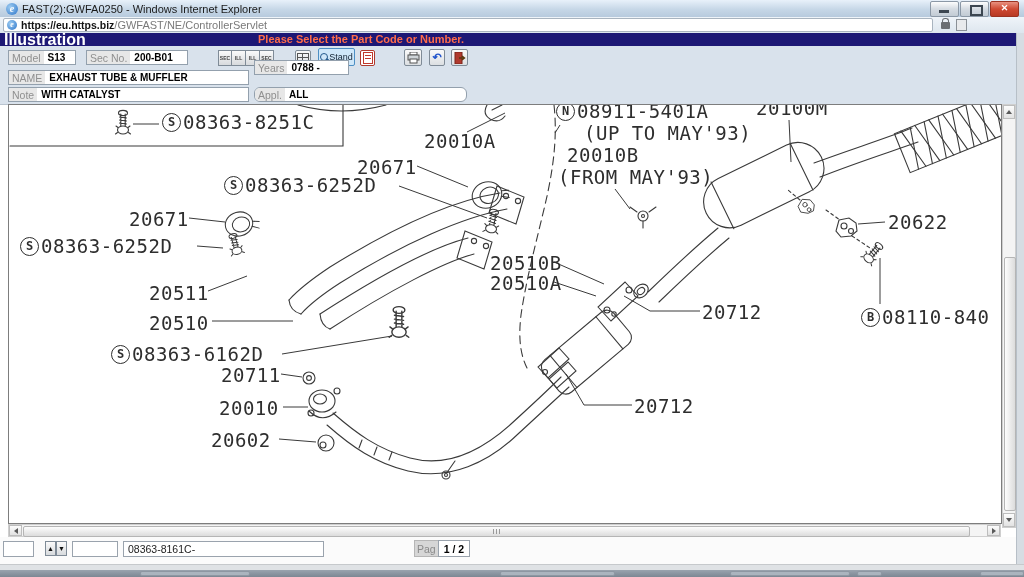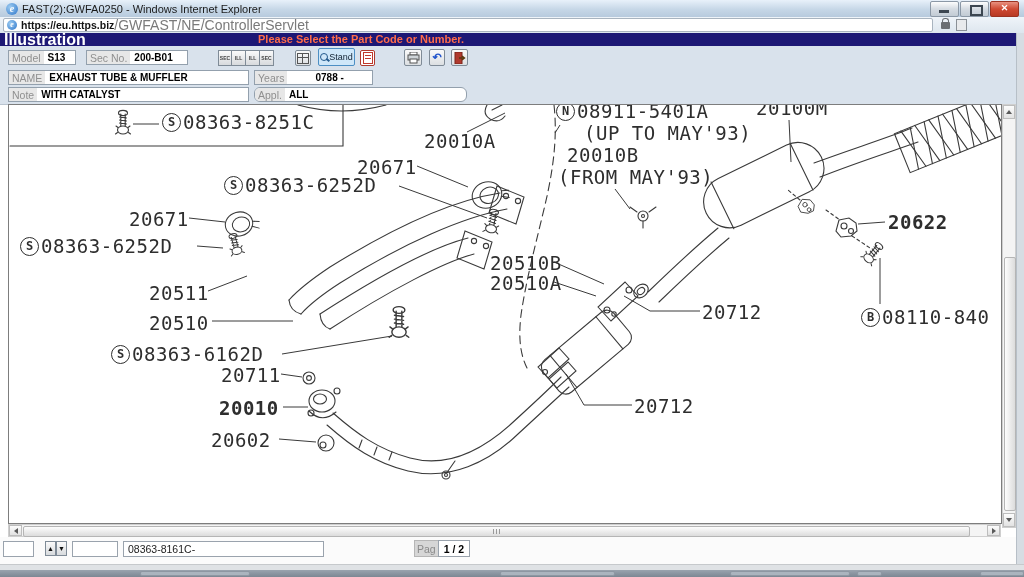--- a/index.html
+++ b/index.html
@@ -24,21 +24,21 @@
 
   
   .addrbar{position:absolute;left:0;top:17px;width:1024px;height:16px;
     background:linear-gradient(#eff4f9,#dde6ee);border-bottom:1px solid #aebccb;display:flex;align-items:center;}
   .addrfield{margin-left:3px;width:928px;height:12px;background:#fff;border:1px solid #a9b4bf;
     border-radius:2px;display:flex;align-items:center;overflow:hidden;}
   .fav{width:10px;height:10px;margin:0 4px 0 3px;border-radius:50%;flex:none;
     background:radial-gradient(circle at 35% 35%,#9ecdf2,#2b74c9);
     color:#fff;font:bold italic 8px/10px "Liberation Serif",serif;text-align:center;}
   .urlhost{font-size:10.5px;color:#111;font-weight:bold;}
-  .urlpath{font-size:14px;color:#7a7a7a;}
+  .urlpath{font-size:11px;color:#7a7a7a;}
   .lockico{margin-left:8px;width:9px;height:7px;background:#6b6f73;border-radius:1px;position:relative;}
   .lockico:before{content:"";position:absolute;left:1px;top:-4px;width:5px;height:4px;
     border:1.5px solid #6b6f73;border-bottom:none;border-radius:3px 3px 0 0;}
   .pageico{margin-left:6px;width:9px;height:10px;background:#e8eaec;border:1px solid #8a9096;}
 
   
   .appheader{position:absolute;left:0;top:33px;width:1024px;height:13px;background:#1d1875;}
   .apptitle{position:absolute;left:4px;top:0px;color:#fff;font-weight:bold;font-size:16px;line-height:13px;}
   .appmsg{position:absolute;left:258px;top:0px;color:#ff6c4a;font-weight:bold;font-size:11px;line-height:13px;}
 
@@ -203,21 +203,21 @@
     <svg width="12" height="12" viewBox="0 0 12 12">
       <rect x="1" y="0" width="7" height="12" fill="#b03a2e" stroke="#7a241b" stroke-width="1"></rect>
       <path d="M5 6 h5 M8 4 l2.5 2 L8 8" stroke="#5a3a10" stroke-width="1.4" fill="none"></path>
     </svg>
   </div>
 
   <div class="fld" style="left:8px;top:70px;width:241px;">
     <span class="lab">NAME</span>
     <span class="val">EXHAUST TUBE &amp; MUFFLER</span>
   </div>
-  <div class="fld" style="left:254px;top:70px;width:119px;gap:24px;">
+  <div class="fld" style="left:254px;top:60px;width:95px;">
     <span class="lab">Years</span>
     <span class="val">0788 -</span>
   </div>
   <div class="fld" style="left:8px;top:87px;width:241px;">
     <span class="lab">Note</span>
     <span class="val">WITH CATALYST</span>
   </div>
   <div class="fld" style="left:254px;top:87px;width:213px;border-radius:6px;">
     <span class="lab">Appl.</span>
     <span class="val">ALL</span>
@@ -386,21 +386,21 @@
         <div class="plabel" style="left: 140px; top: 208px;">
           <span>20510</span>
         </div>
         <div class="plabel" style="left: 102px; top: 239px;">
           <span class="pcircle">S</span>
           <span>08363-6162D</span>
         </div>
         <div class="plabel" style="left: 212px; top: 260px;">
           <span>20711</span>
         </div>
-        <div class="plabel" style="left: 210px; top: 293px; font-weight: bold;">
+        <div class="plabel" style="left: 210px; top: 293px;">
           <span>20010</span>
         </div>
         <div class="plabel" style="left: 202px; top: 325px;">
           <span>20602</span>
         </div>
         <div class="plabel" style="left: 481px; top: 148px;">
           <span>20510B</span>
         </div>
         <div class="plabel" style="left: 481px; top: 168px;">
           <span>20510A</span>
@@ -420,21 +420,21 @@
         </div>
         <div class="plabel" style="left: 558px; top: 40px;">
           <span>20010B</span>
         </div>
         <div class="plabel" style="left: 549px; top: 62px;">
           <span>(FROM MAY'93)</span>
         </div>
         <div class="plabel" style="left: 747px; top: -7px;">
           <span>20100M</span>
         </div>
-        <div class="plabel" style="left: 879px; top: 107px; font-weight: bold;">
+        <div class="plabel" style="left: 879px; top: 107px;">
           <span>20622</span>
         </div>
         <div class="plabel" style="left: 852px; top: 202px;">
           <span class="pcircle">B</span>
           <span>08110-840</span>
         </div>
       </div>
   </div>
 
   <div class="vscroll">

